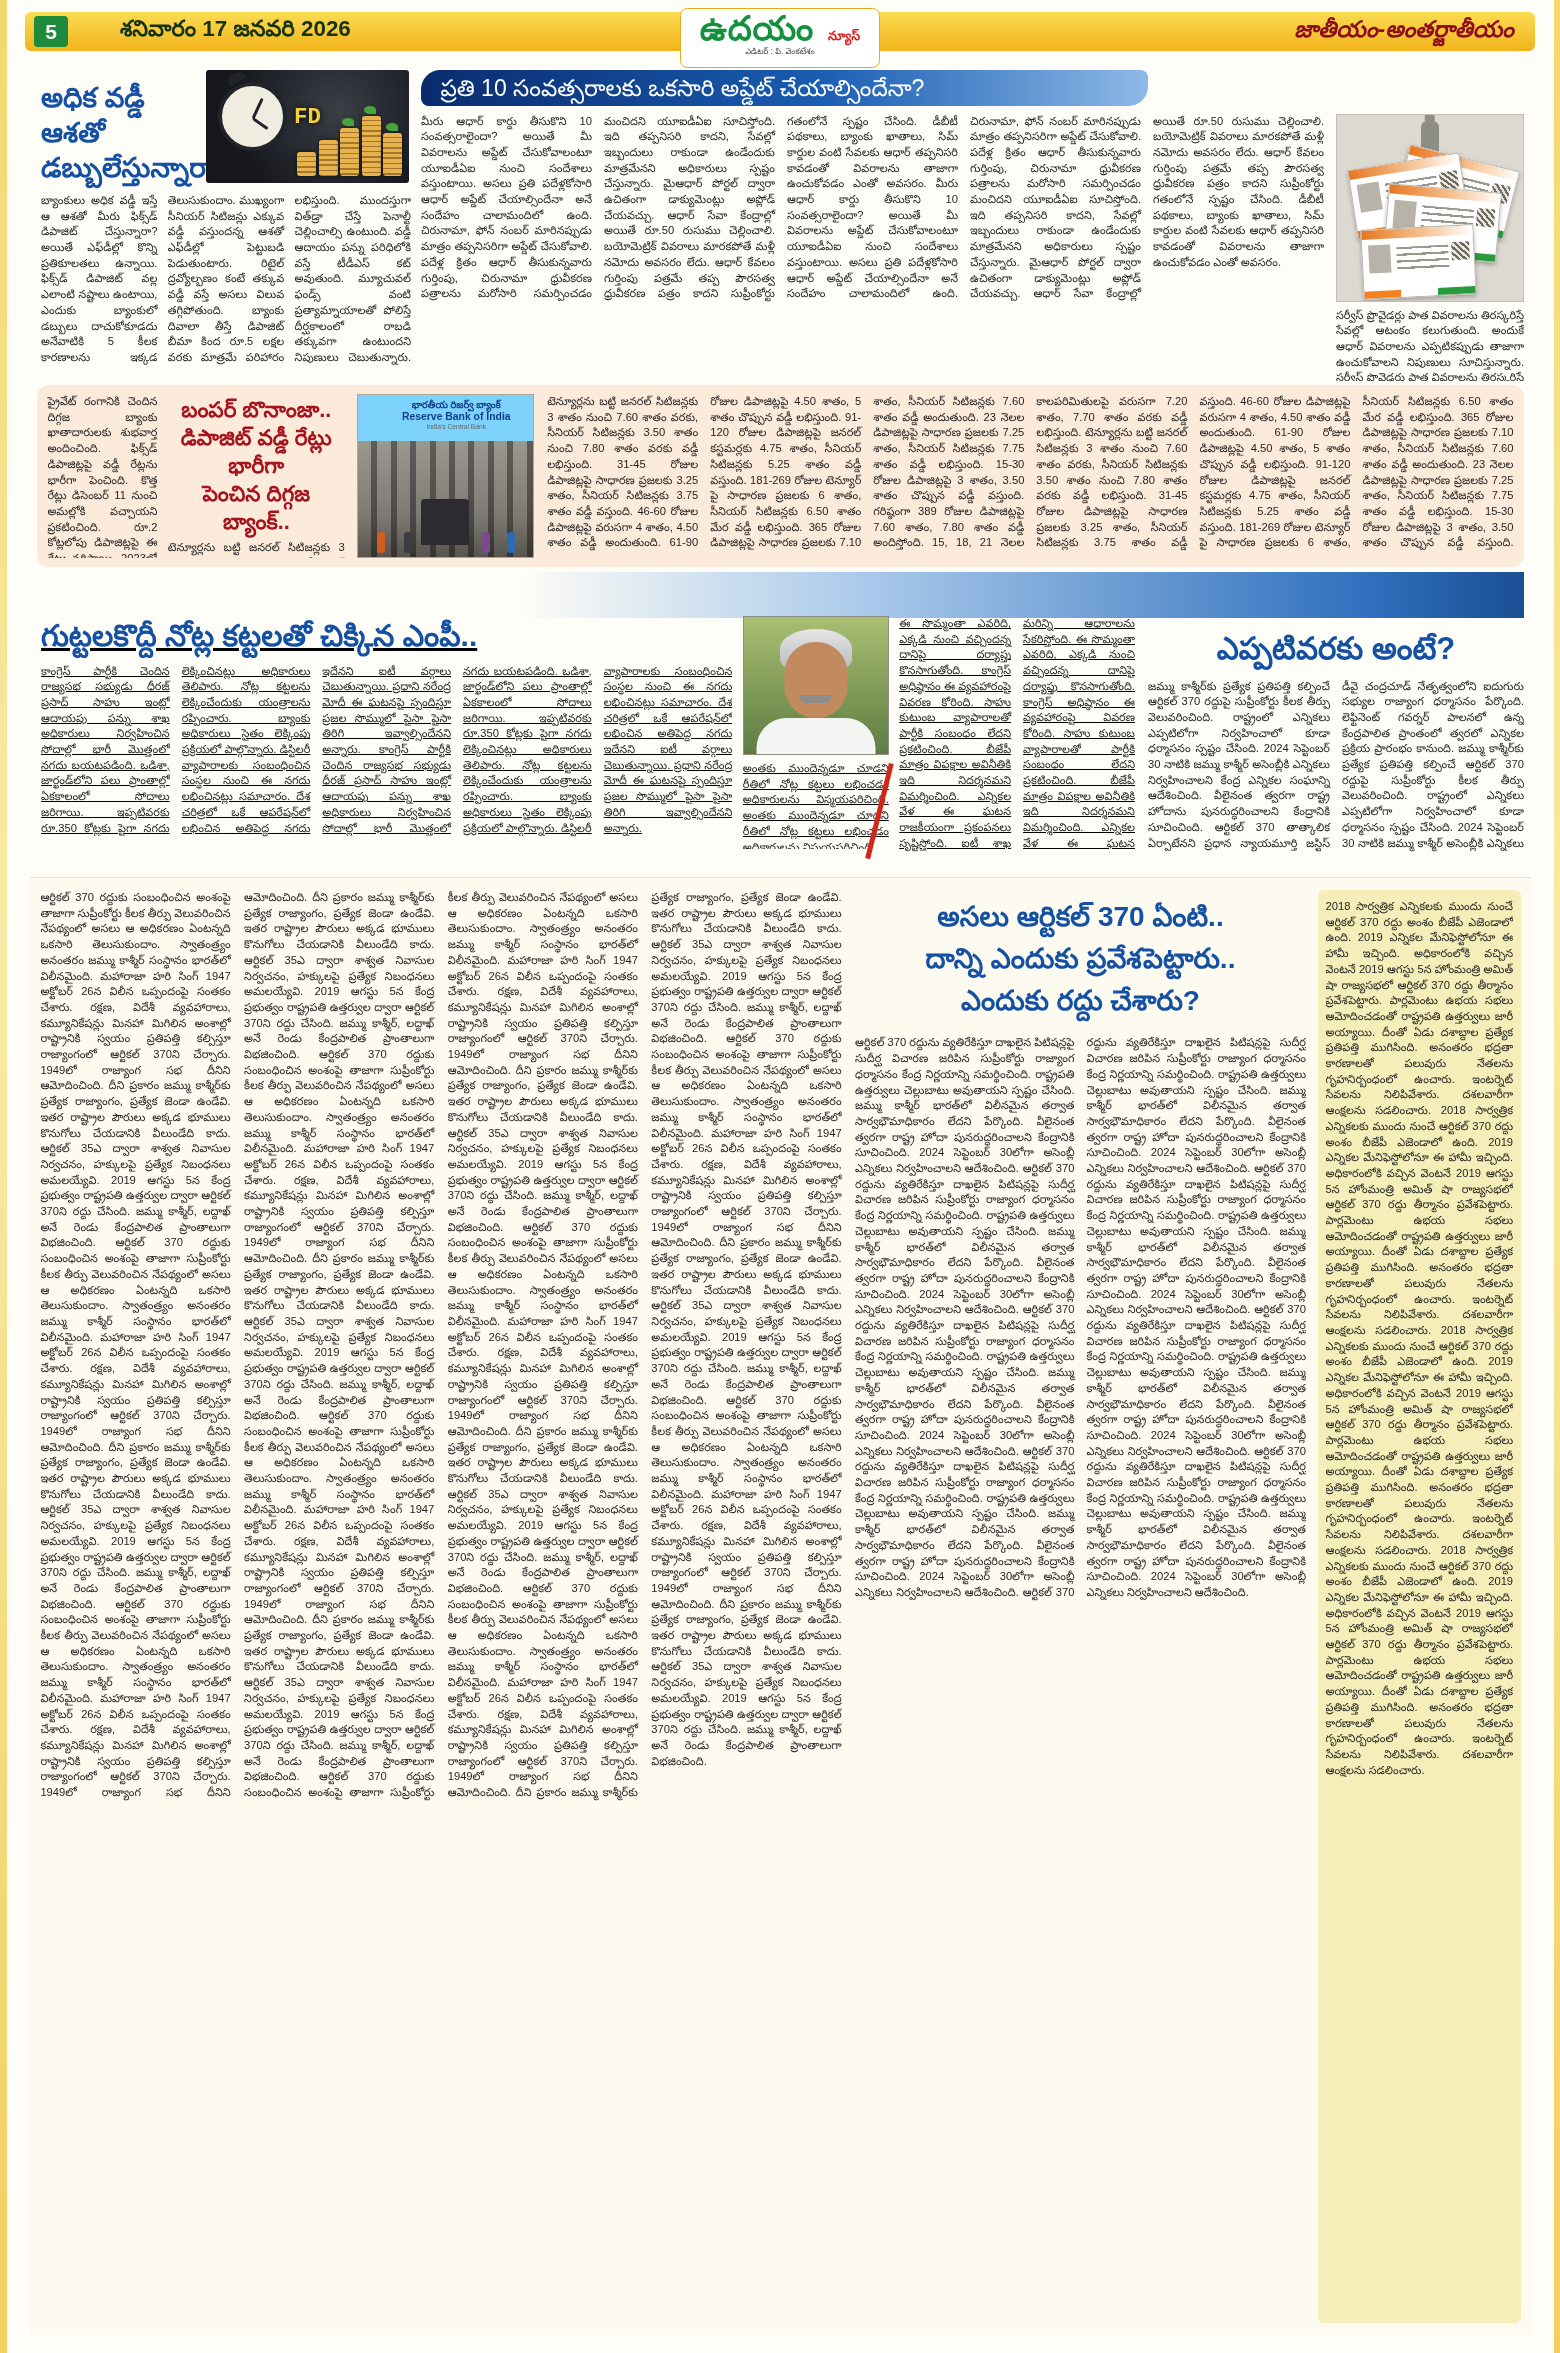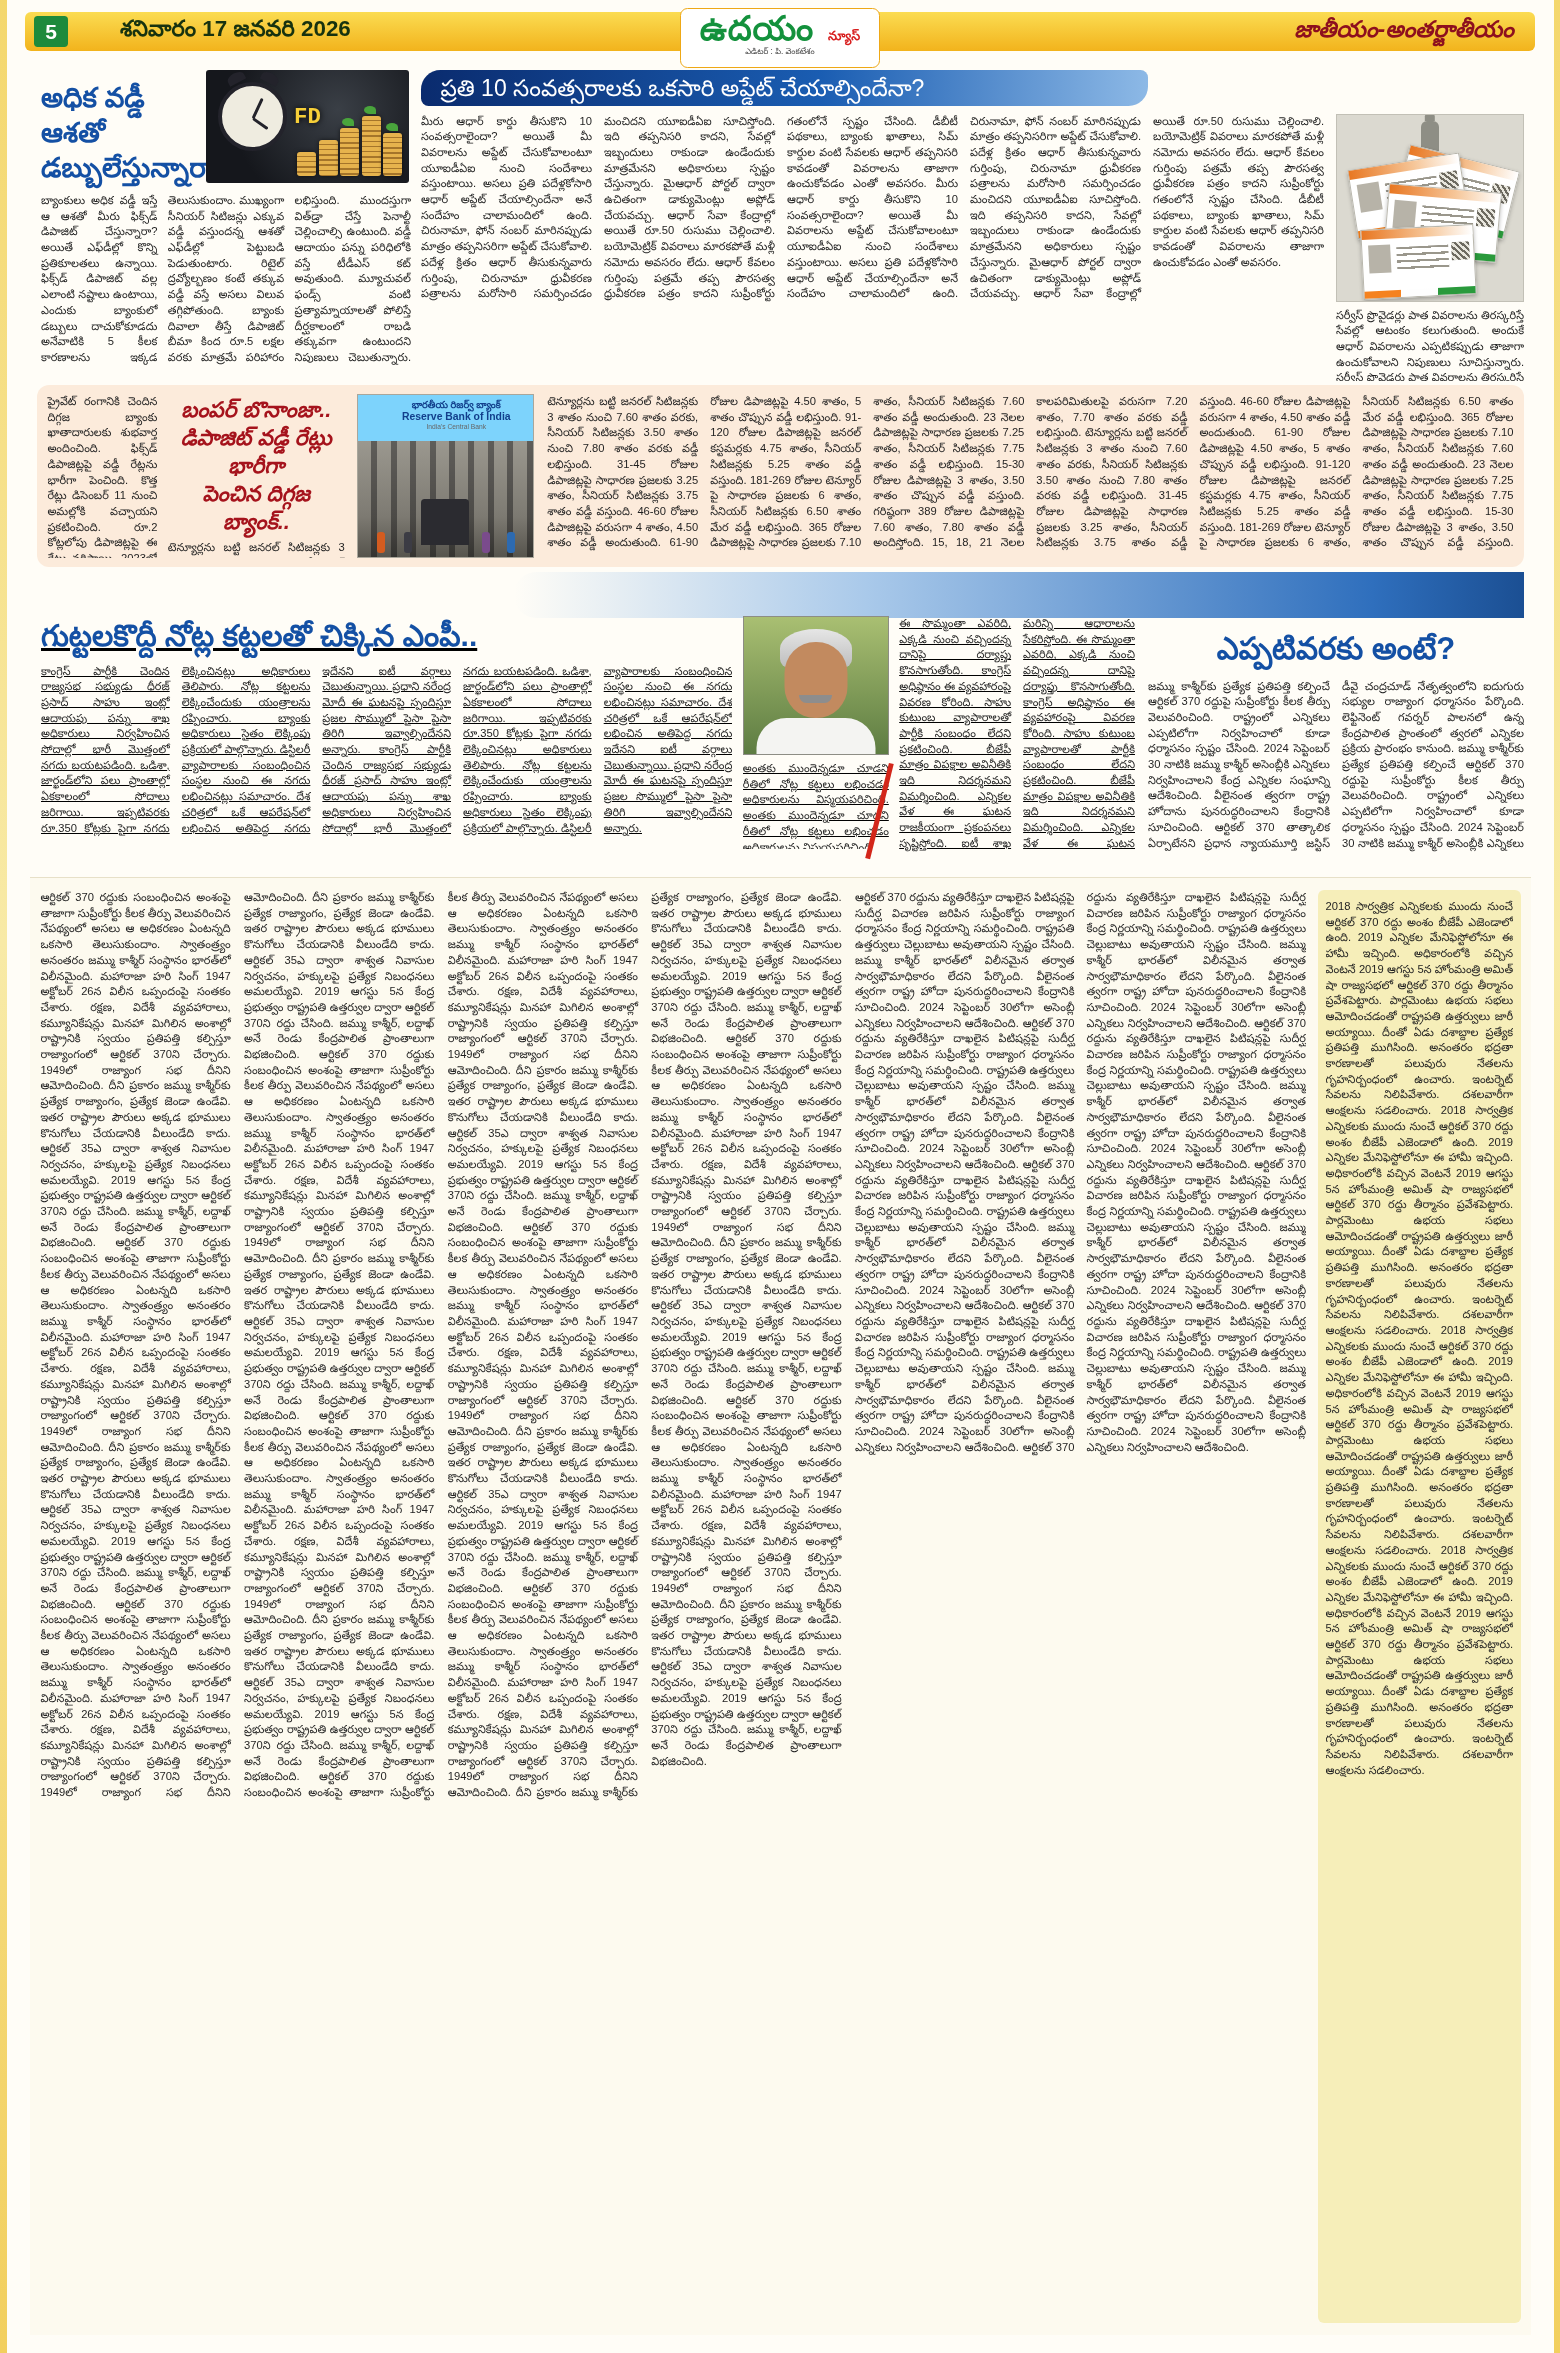--- a/index.html
+++ b/index.html
@@ -74,21 +74,21 @@
     background:repeating-linear-gradient(45deg,#6d6a60 0 2.2px,#e8e6dd 2.2px 4.5px); }
   .a1{left:15px; top:46px; transform:rotate(-9deg);} .a2{left:49px; top:73px; transform:rotate(5deg);}
   .a3{left:25px; top:112px; transform:rotate(-3deg);} .a4{left:63px; top:42px; transform:rotate(14deg);}
   .aadhaar-side { margin-top:6px; height:73px; }
 
   
   .bank { position:absolute; left:37px; top:385px; width:1487px; height:182px; background:#fcebdb;
     border-radius:12px; padding:9px 10.4px; display:flex; }
   .bank-colA { width:110px; height:164px; }
   .bank-colB { width:177px; margin-left:10.4px; display:flex; flex-direction:column; }
-  .bank-headline { font-size:21.6px; line-height:28px; font-weight:bold; color:#a5131c; text-align:center; padding-top:1.5px;font-style:italic; }
+  .bank-headline { font-size:21.6px; line-height:28px; font-weight:bold; color:#a5131c; text-align:center; padding-top:1.5px; }
   .bank-colB-text { margin-top:4.5px; flex:1; overflow:hidden; }
   .bank-img { width:177px; height:164px; margin-left:12px; position:relative; background:#b9b6ac; overflow:hidden; border:0.7px solid #a9a69b; }
   .rbi-sign { position:absolute; left:0; right:0; top:0; height:46px; background:#7dd3fc; text-align:center; padding-top:3.7px;padding-left:22px; }
   .rbi-t { color:#123f8c; font-size:9.7px; font-weight:bold; line-height:12px; }
   .rbi-e { color:#123f8c; font-size:10.4px; font-weight:bold; line-height:12.7px; }
   .rbi-s { color:#666; font-size:6.7px; line-height:8.2px; }
   .rbi-building { position:absolute; left:0; right:0; top:46px; bottom:0;
     background:linear-gradient(180deg,#9b988f,#7d7a72 65%,#56544d),
       repeating-linear-gradient(90deg,transparent 0 13.4px, rgba(35,35,42,.45) 13.4px 19.4px); background-blend-mode:multiply; }
   .rbi-door { position:absolute; left:50%; bottom:12px; transform:translateX(-50%); width:48px; height:46px;
@@ -263,20 +263,25 @@
   </section>
 
   <section class="until">
     <h2 class="until-headline blue-head">ఎప్పటివరకు అంటే?</h2>
     <div class="until-body bodytext c2">జమ్ము కాశ్మీర్‌కు ప్రత్యేక ప్రతిపత్తి కల్పించే ఆర్టికల్ 370 రద్దుపై సుప్రీంకోర్టు కీలక తీర్పు వెలువరించింది. రాష్ట్రంలో ఎన్నికలు ఎప్పటిలోగా నిర్వహించాలో కూడా ధర్మాసనం స్పష్టం చేసింది. 2024 సెప్టెంబర్ 30 నాటికి జమ్ము కాశ్మీర్ అసెంబ్లీకి ఎన్నికలు నిర్వహించాలని కేంద్ర ఎన్నికల సంఘాన్ని ఆదేశించింది. వీలైనంత త్వరగా రాష్ట్ర హోదాను పునరుద్ధరించాలని కేంద్రానికి సూచించింది. ఆర్టికల్ 370 తాత్కాలిక ఏర్పాటేనని ప్రధాన న్యాయమూర్తి జస్టిస్ డీవై చంద్రచూడ్ నేతృత్వంలోని ఐదుగురు సభ్యుల రాజ్యాంగ ధర్మాసనం పేర్కొంది. లెఫ్టినెంట్ గవర్నర్ పాలనలో ఉన్న కేంద్రపాలిత ప్రాంతంలో త్వరలో ఎన్నికల ప్రక్రియ ప్రారంభం కానుంది. జమ్ము కాశ్మీర్‌కు ప్రత్యేక ప్రతిపత్తి కల్పించే ఆర్టికల్ 370 రద్దుపై సుప్రీంకోర్టు కీలక తీర్పు వెలువరించింది. రాష్ట్రంలో ఎన్నికలు ఎప్పటిలోగా నిర్వహించాలో కూడా ధర్మాసనం స్పష్టం చేసింది. 2024 సెప్టెంబర్ 30 నాటికి జమ్ము కాశ్మీర్ అసెంబ్లీకి ఎన్నికలు నిర్వహించాలని కేంద్ర ఎన్నికల సంఘాన్ని ఆదేశించింది. వీలైనంత త్వరగా రాష్ట్ర హోదాను పునరుద్ధరించాలని కేంద్రానికి సూచించింది. ఆర్టికల్ 370 తాత్కాలిక ఏర్పాటేనని ప్రధాన న్యాయమూర్తి జస్టిస్ డీవై చంద్రచూడ్ నేతృత్వంలోని ఐదుగురు సభ్యుల రాజ్యాంగ ధర్మాసనం పేర్కొంది. లెఫ్టినెంట్ గవర్నర్ పాలనలో ఉన్న కేంద్రపాలిత ప్రాంతంలో త్వరలో ఎన్నికల ప్రక్రియ ప్రారంభం కానుంది.</div>
   </section>
 
   <section class="a370">
     <div class="a370-left bodytext c4">ఆర్టికల్ 370 రద్దుకు సంబంధించిన అంశంపై తాజాగా సుప్రీంకోర్టు కీలక తీర్పు వెలువరించిన నేపథ్యంలో అసలు ఆ అధికరణం ఏంటన్నది ఒకసారి తెలుసుకుందాం. స్వాతంత్ర్యం అనంతరం జమ్ము కాశ్మీర్ సంస్థానం భారత్‌లో విలీనమైంది. మహారాజా హరి సింగ్ 1947 అక్టోబర్ 26న విలీన ఒప్పందంపై సంతకం చేశారు. రక్షణ, విదేశీ వ్యవహారాలు, కమ్యూనికేషన్లు మినహా మిగిలిన అంశాల్లో రాష్ట్రానికి స్వయం ప్రతిపత్తి కల్పిస్తూ రాజ్యాంగంలో ఆర్టికల్ 370ని చేర్చారు. 1949లో రాజ్యాంగ సభ దీనిని ఆమోదించింది. దీని ప్రకారం జమ్ము కాశ్మీర్‌కు ప్రత్యేక రాజ్యాంగం, ప్రత్యేక జెండా ఉండేవి. ఇతర రాష్ట్రాల పౌరులు అక్కడ భూములు కొనుగోలు చేయడానికి వీలుండేది కాదు. ఆర్టికల్ 35ఎ ద్వారా శాశ్వత నివాసుల నిర్వచనం, హక్కులపై ప్రత్యేక నిబంధనలు అమలయ్యేవి. 2019 ఆగస్టు 5న కేంద్ర ప్రభుత్వం రాష్ట్రపతి ఉత్తర్వుల ద్వారా ఆర్టికల్ 370ని రద్దు చేసింది. జమ్ము కాశ్మీర్, లద్దాఖ్ అనే రెండు కేంద్రపాలిత ప్రాంతాలుగా విభజించింది. ఆర్టికల్ 370 రద్దుకు సంబంధించిన అంశంపై తాజాగా సుప్రీంకోర్టు కీలక తీర్పు వెలువరించిన నేపథ్యంలో అసలు ఆ అధికరణం ఏంటన్నది ఒకసారి తెలుసుకుందాం. స్వాతంత్ర్యం అనంతరం జమ్ము కాశ్మీర్ సంస్థానం భారత్‌లో విలీనమైంది. మహారాజా హరి సింగ్ 1947 అక్టోబర్ 26న విలీన ఒప్పందంపై సంతకం చేశారు. రక్షణ, విదేశీ వ్యవహారాలు, కమ్యూనికేషన్లు మినహా మిగిలిన అంశాల్లో రాష్ట్రానికి స్వయం ప్రతిపత్తి కల్పిస్తూ రాజ్యాంగంలో ఆర్టికల్ 370ని చేర్చారు. 1949లో రాజ్యాంగ సభ దీనిని ఆమోదించింది. దీని ప్రకారం జమ్ము కాశ్మీర్‌కు ప్రత్యేక రాజ్యాంగం, ప్రత్యేక జెండా ఉండేవి. ఇతర రాష్ట్రాల పౌరులు అక్కడ భూములు కొనుగోలు చేయడానికి వీలుండేది కాదు. ఆర్టికల్ 35ఎ ద్వారా శాశ్వత నివాసుల నిర్వచనం, హక్కులపై ప్రత్యేక నిబంధనలు అమలయ్యేవి. 2019 ఆగస్టు 5న కేంద్ర ప్రభుత్వం రాష్ట్రపతి ఉత్తర్వుల ద్వారా ఆర్టికల్ 370ని రద్దు చేసింది. జమ్ము కాశ్మీర్, లద్దాఖ్ అనే రెండు కేంద్రపాలిత ప్రాంతాలుగా విభజించింది. ఆర్టికల్ 370 రద్దుకు సంబంధించిన అంశంపై తాజాగా సుప్రీంకోర్టు కీలక తీర్పు వెలువరించిన నేపథ్యంలో అసలు ఆ అధికరణం ఏంటన్నది ఒకసారి తెలుసుకుందాం. స్వాతంత్ర్యం అనంతరం జమ్ము కాశ్మీర్ సంస్థానం భారత్‌లో విలీనమైంది. మహారాజా హరి సింగ్ 1947 అక్టోబర్ 26న విలీన ఒప్పందంపై సంతకం చేశారు. రక్షణ, విదేశీ వ్యవహారాలు, కమ్యూనికేషన్లు మినహా మిగిలిన అంశాల్లో రాష్ట్రానికి స్వయం ప్రతిపత్తి కల్పిస్తూ రాజ్యాంగంలో ఆర్టికల్ 370ని చేర్చారు. 1949లో రాజ్యాంగ సభ దీనిని ఆమోదించింది. దీని ప్రకారం జమ్ము కాశ్మీర్‌కు ప్రత్యేక రాజ్యాంగం, ప్రత్యేక జెండా ఉండేవి. ఇతర రాష్ట్రాల పౌరులు అక్కడ భూములు కొనుగోలు చేయడానికి వీలుండేది కాదు. ఆర్టికల్ 35ఎ ద్వారా శాశ్వత నివాసుల నిర్వచనం, హక్కులపై ప్రత్యేక నిబంధనలు అమలయ్యేవి. 2019 ఆగస్టు 5న కేంద్ర ప్రభుత్వం రాష్ట్రపతి ఉత్తర్వుల ద్వారా ఆర్టికల్ 370ని రద్దు చేసింది. జమ్ము కాశ్మీర్, లద్దాఖ్ అనే రెండు కేంద్రపాలిత ప్రాంతాలుగా విభజించింది. ఆర్టికల్ 370 రద్దుకు సంబంధించిన అంశంపై తాజాగా సుప్రీంకోర్టు కీలక తీర్పు వెలువరించిన నేపథ్యంలో అసలు ఆ అధికరణం ఏంటన్నది ఒకసారి తెలుసుకుందాం. స్వాతంత్ర్యం అనంతరం జమ్ము కాశ్మీర్ సంస్థానం భారత్‌లో విలీనమైంది. మహారాజా హరి సింగ్ 1947 అక్టోబర్ 26న విలీన ఒప్పందంపై సంతకం చేశారు. రక్షణ, విదేశీ వ్యవహారాలు, కమ్యూనికేషన్లు మినహా మిగిలిన అంశాల్లో రాష్ట్రానికి స్వయం ప్రతిపత్తి కల్పిస్తూ రాజ్యాంగంలో ఆర్టికల్ 370ని చేర్చారు. 1949లో రాజ్యాంగ సభ దీనిని ఆమోదించింది. దీని ప్రకారం జమ్ము కాశ్మీర్‌కు ప్రత్యేక రాజ్యాంగం, ప్రత్యేక జెండా ఉండేవి. ఇతర రాష్ట్రాల పౌరులు అక్కడ భూములు కొనుగోలు చేయడానికి వీలుండేది కాదు. ఆర్టికల్ 35ఎ ద్వారా శాశ్వత నివాసుల నిర్వచనం, హక్కులపై ప్రత్యేక నిబంధనలు అమలయ్యేవి. 2019 ఆగస్టు 5న కేంద్ర ప్రభుత్వం రాష్ట్రపతి ఉత్తర్వుల ద్వారా ఆర్టికల్ 370ని రద్దు చేసింది. జమ్ము కాశ్మీర్, లద్దాఖ్ అనే రెండు కేంద్రపాలిత ప్రాంతాలుగా విభజించింది. ఆర్టికల్ 370 రద్దుకు సంబంధించిన అంశంపై తాజాగా సుప్రీంకోర్టు కీలక తీర్పు వెలువరించిన నేపథ్యంలో అసలు ఆ అధికరణం ఏంటన్నది ఒకసారి తెలుసుకుందాం. స్వాతంత్ర్యం అనంతరం జమ్ము కాశ్మీర్ సంస్థానం భారత్‌లో విలీనమైంది. మహారాజా హరి సింగ్ 1947 అక్టోబర్ 26న విలీన ఒప్పందంపై సంతకం చేశారు. రక్షణ, విదేశీ వ్యవహారాలు, కమ్యూనికేషన్లు మినహా మిగిలిన అంశాల్లో రాష్ట్రానికి స్వయం ప్రతిపత్తి కల్పిస్తూ రాజ్యాంగంలో ఆర్టికల్ 370ని చేర్చారు. 1949లో రాజ్యాంగ సభ దీనిని ఆమోదించింది. దీని ప్రకారం జమ్ము కాశ్మీర్‌కు ప్రత్యేక రాజ్యాంగం, ప్రత్యేక జెండా ఉండేవి. ఇతర రాష్ట్రాల పౌరులు అక్కడ భూములు కొనుగోలు చేయడానికి వీలుండేది కాదు. ఆర్టికల్ 35ఎ ద్వారా శాశ్వత నివాసుల నిర్వచనం, హక్కులపై ప్రత్యేక నిబంధనలు అమలయ్యేవి. 2019 ఆగస్టు 5న కేంద్ర ప్రభుత్వం రాష్ట్రపతి ఉత్తర్వుల ద్వారా ఆర్టికల్ 370ని రద్దు చేసింది. జమ్ము కాశ్మీర్, లద్దాఖ్ అనే రెండు కేంద్రపాలిత ప్రాంతాలుగా విభజించింది. ఆర్టికల్ 370 రద్దుకు సంబంధించిన అంశంపై తాజాగా సుప్రీంకోర్టు కీలక తీర్పు వెలువరించిన నేపథ్యంలో అసలు ఆ అధికరణం ఏంటన్నది ఒకసారి తెలుసుకుందాం. స్వాతంత్ర్యం అనంతరం జమ్ము కాశ్మీర్ సంస్థానం భారత్‌లో విలీనమైంది. మహారాజా హరి సింగ్ 1947 అక్టోబర్ 26న విలీన ఒప్పందంపై సంతకం చేశారు. రక్షణ, విదేశీ వ్యవహారాలు, కమ్యూనికేషన్లు మినహా మిగిలిన అంశాల్లో రాష్ట్రానికి స్వయం ప్రతిపత్తి కల్పిస్తూ రాజ్యాంగంలో ఆర్టికల్ 370ని చేర్చారు. 1949లో రాజ్యాంగ సభ దీనిని ఆమోదించింది. దీని ప్రకారం జమ్ము కాశ్మీర్‌కు ప్రత్యేక రాజ్యాంగం, ప్రత్యేక జెండా ఉండేవి. ఇతర రాష్ట్రాల పౌరులు అక్కడ భూములు కొనుగోలు చేయడానికి వీలుండేది కాదు. ఆర్టికల్ 35ఎ ద్వారా శాశ్వత నివాసుల నిర్వచనం, హక్కులపై ప్రత్యేక నిబంధనలు అమలయ్యేవి. 2019 ఆగస్టు 5న కేంద్ర ప్రభుత్వం రాష్ట్రపతి ఉత్తర్వుల ద్వారా ఆర్టికల్ 370ని రద్దు చేసింది. జమ్ము కాశ్మీర్, లద్దాఖ్ అనే రెండు కేంద్రపాలిత ప్రాంతాలుగా విభజించింది. ఆర్టికల్ 370 రద్దుకు సంబంధించిన అంశంపై తాజాగా సుప్రీంకోర్టు కీలక తీర్పు వెలువరించిన నేపథ్యంలో అసలు ఆ అధికరణం ఏంటన్నది ఒకసారి తెలుసుకుందాం. స్వాతంత్ర్యం అనంతరం జమ్ము కాశ్మీర్ సంస్థానం భారత్‌లో విలీనమైంది. మహారాజా హరి సింగ్ 1947 అక్టోబర్ 26న విలీన ఒప్పందంపై సంతకం చేశారు. రక్షణ, విదేశీ వ్యవహారాలు, కమ్యూనికేషన్లు మినహా మిగిలిన అంశాల్లో రాష్ట్రానికి స్వయం ప్రతిపత్తి కల్పిస్తూ రాజ్యాంగంలో ఆర్టికల్ 370ని చేర్చారు. 1949లో రాజ్యాంగ సభ దీనిని ఆమోదించింది. దీని ప్రకారం జమ్ము కాశ్మీర్‌కు ప్రత్యేక రాజ్యాంగం, ప్రత్యేక జెండా ఉండేవి. ఇతర రాష్ట్రాల పౌరులు అక్కడ భూములు కొనుగోలు చేయడానికి వీలుండేది కాదు. ఆర్టికల్ 35ఎ ద్వారా శాశ్వత నివాసుల నిర్వచనం, హక్కులపై ప్రత్యేక నిబంధనలు అమలయ్యేవి. 2019 ఆగస్టు 5న కేంద్ర ప్రభుత్వం రాష్ట్రపతి ఉత్తర్వుల ద్వారా ఆర్టికల్ 370ని రద్దు చేసింది. జమ్ము కాశ్మీర్, లద్దాఖ్ అనే రెండు కేంద్రపాలిత ప్రాంతాలుగా విభజించింది. ఆర్టికల్ 370 రద్దుకు సంబంధించిన అంశంపై తాజాగా సుప్రీంకోర్టు కీలక తీర్పు వెలువరించిన నేపథ్యంలో అసలు ఆ అధికరణం ఏంటన్నది ఒకసారి తెలుసుకుందాం. స్వాతంత్ర్యం అనంతరం జమ్ము కాశ్మీర్ సంస్థానం భారత్‌లో విలీనమైంది. మహారాజా హరి సింగ్ 1947 అక్టోబర్ 26న విలీన ఒప్పందంపై సంతకం చేశారు. రక్షణ, విదేశీ వ్యవహారాలు, కమ్యూనికేషన్లు మినహా మిగిలిన అంశాల్లో రాష్ట్రానికి స్వయం ప్రతిపత్తి కల్పిస్తూ రాజ్యాంగంలో ఆర్టికల్ 370ని చేర్చారు. 1949లో రాజ్యాంగ సభ దీనిని ఆమోదించింది. దీని ప్రకారం జమ్ము కాశ్మీర్‌కు ప్రత్యేక రాజ్యాంగం, ప్రత్యేక జెండా ఉండేవి. ఇతర రాష్ట్రాల పౌరులు అక్కడ భూములు కొనుగోలు చేయడానికి వీలుండేది కాదు. ఆర్టికల్ 35ఎ ద్వారా శాశ్వత నివాసుల నిర్వచనం, హక్కులపై ప్రత్యేక నిబంధనలు అమలయ్యేవి. 2019 ఆగస్టు 5న కేంద్ర ప్రభుత్వం రాష్ట్రపతి ఉత్తర్వుల ద్వారా ఆర్టికల్ 370ని రద్దు చేసింది. జమ్ము కాశ్మీర్, లద్దాఖ్ అనే రెండు కేంద్రపాలిత ప్రాంతాలుగా విభజించింది. ఆర్టికల్ 370 రద్దుకు సంబంధించిన అంశంపై తాజాగా సుప్రీంకోర్టు కీలక తీర్పు వెలువరించిన నేపథ్యంలో అసలు ఆ అధికరణం ఏంటన్నది ఒకసారి తెలుసుకుందాం. స్వాతంత్ర్యం అనంతరం జమ్ము కాశ్మీర్ సంస్థానం భారత్‌లో విలీనమైంది. మహారాజా హరి సింగ్ 1947 అక్టోబర్ 26న విలీన ఒప్పందంపై సంతకం చేశారు. రక్షణ, విదేశీ వ్యవహారాలు, కమ్యూనికేషన్లు మినహా మిగిలిన అంశాల్లో రాష్ట్రానికి స్వయం ప్రతిపత్తి కల్పిస్తూ రాజ్యాంగంలో ఆర్టికల్ 370ని చేర్చారు. 1949లో రాజ్యాంగ సభ దీనిని ఆమోదించింది. దీని ప్రకారం జమ్ము కాశ్మీర్‌కు ప్రత్యేక రాజ్యాంగం, ప్రత్యేక జెండా ఉండేవి. ఇతర రాష్ట్రాల పౌరులు అక్కడ భూములు కొనుగోలు చేయడానికి వీలుండేది కాదు. ఆర్టికల్ 35ఎ ద్వారా శాశ్వత నివాసుల నిర్వచనం, హక్కులపై ప్రత్యేక నిబంధనలు అమలయ్యేవి. 2019 ఆగస్టు 5న కేంద్ర ప్రభుత్వం రాష్ట్రపతి ఉత్తర్వుల ద్వారా ఆర్టికల్ 370ని రద్దు చేసింది. జమ్ము కాశ్మీర్, లద్దాఖ్ అనే రెండు కేంద్రపాలిత ప్రాంతాలుగా విభజించింది. ఆర్టికల్ 370 రద్దుకు సంబంధించిన అంశంపై తాజాగా సుప్రీంకోర్టు కీలక తీర్పు వెలువరించిన నేపథ్యంలో అసలు ఆ అధికరణం ఏంటన్నది ఒకసారి తెలుసుకుందాం. స్వాతంత్ర్యం అనంతరం జమ్ము కాశ్మీర్ సంస్థానం భారత్‌లో విలీనమైంది. మహారాజా హరి సింగ్ 1947 అక్టోబర్ 26న విలీన ఒప్పందంపై సంతకం చేశారు. రక్షణ, విదేశీ వ్యవహారాలు, కమ్యూనికేషన్లు మినహా మిగిలిన అంశాల్లో రాష్ట్రానికి స్వయం ప్రతిపత్తి కల్పిస్తూ రాజ్యాంగంలో ఆర్టికల్ 370ని చేర్చారు. 1949లో రాజ్యాంగ సభ దీనిని ఆమోదించింది. దీని ప్రకారం జమ్ము కాశ్మీర్‌కు ప్రత్యేక రాజ్యాంగం, ప్రత్యేక జెండా ఉండేవి. ఇతర రాష్ట్రాల పౌరులు అక్కడ భూములు కొనుగోలు చేయడానికి వీలుండేది కాదు. ఆర్టికల్ 35ఎ ద్వారా శాశ్వత నివాసుల నిర్వచనం, హక్కులపై ప్రత్యేక నిబంధనలు అమలయ్యేవి. 2019 ఆగస్టు 5న కేంద్ర ప్రభుత్వం రాష్ట్రపతి ఉత్తర్వుల ద్వారా ఆర్టికల్ 370ని రద్దు చేసింది. జమ్ము కాశ్మీర్, లద్దాఖ్ అనే రెండు కేంద్రపాలిత ప్రాంతాలుగా విభజించింది.</div>
     <div class="a370-mid">
+      <h2 class="a370-headline blue-head">
+        <span>అసలు ఆర్టికల్ 370 ఏంటి..</span><br>
+        <span>దాన్ని ఎందుకు ప్రవేశపెట్టారు..</span><br>
+        <span>ఎందుకు రద్దు చేశారు?</span>
+      </h2>
       <div class="a370-midtext bodytext c2">ఆర్టికల్ 370 రద్దును వ్యతిరేకిస్తూ దాఖలైన పిటిషన్లపై సుదీర్ఘ విచారణ జరిపిన సుప్రీంకోర్టు రాజ్యాంగ ధర్మాసనం కేంద్ర నిర్ణయాన్ని సమర్థించింది. రాష్ట్రపతి ఉత్తర్వులు చెల్లుబాటు అవుతాయని స్పష్టం చేసింది. జమ్ము కాశ్మీర్ భారత్‌లో విలీనమైన తర్వాత సార్వభౌమాధికారం లేదని పేర్కొంది. వీలైనంత త్వరగా రాష్ట్ర హోదా పునరుద్ధరించాలని కేంద్రానికి సూచించింది. 2024 సెప్టెంబర్ 30లోగా అసెంబ్లీ ఎన్నికలు నిర్వహించాలని ఆదేశించింది. ఆర్టికల్ 370 రద్దును వ్యతిరేకిస్తూ దాఖలైన పిటిషన్లపై సుదీర్ఘ విచారణ జరిపిన సుప్రీంకోర్టు రాజ్యాంగ ధర్మాసనం కేంద్ర నిర్ణయాన్ని సమర్థించింది. రాష్ట్రపతి ఉత్తర్వులు చెల్లుబాటు అవుతాయని స్పష్టం చేసింది. జమ్ము కాశ్మీర్ భారత్‌లో విలీనమైన తర్వాత సార్వభౌమాధికారం లేదని పేర్కొంది. వీలైనంత త్వరగా రాష్ట్ర హోదా పునరుద్ధరించాలని కేంద్రానికి సూచించింది. 2024 సెప్టెంబర్ 30లోగా అసెంబ్లీ ఎన్నికలు నిర్వహించాలని ఆదేశించింది. ఆర్టికల్ 370 రద్దును వ్యతిరేకిస్తూ దాఖలైన పిటిషన్లపై సుదీర్ఘ విచారణ జరిపిన సుప్రీంకోర్టు రాజ్యాంగ ధర్మాసనం కేంద్ర నిర్ణయాన్ని సమర్థించింది. రాష్ట్రపతి ఉత్తర్వులు చెల్లుబాటు అవుతాయని స్పష్టం చేసింది. జమ్ము కాశ్మీర్ భారత్‌లో విలీనమైన తర్వాత సార్వభౌమాధికారం లేదని పేర్కొంది. వీలైనంత త్వరగా రాష్ట్ర హోదా పునరుద్ధరించాలని కేంద్రానికి సూచించింది. 2024 సెప్టెంబర్ 30లోగా అసెంబ్లీ ఎన్నికలు నిర్వహించాలని ఆదేశించింది. ఆర్టికల్ 370 రద్దును వ్యతిరేకిస్తూ దాఖలైన పిటిషన్లపై సుదీర్ఘ విచారణ జరిపిన సుప్రీంకోర్టు రాజ్యాంగ ధర్మాసనం కేంద్ర నిర్ణయాన్ని సమర్థించింది. రాష్ట్రపతి ఉత్తర్వులు చెల్లుబాటు అవుతాయని స్పష్టం చేసింది. జమ్ము కాశ్మీర్ భారత్‌లో విలీనమైన తర్వాత సార్వభౌమాధికారం లేదని పేర్కొంది. వీలైనంత త్వరగా రాష్ట్ర హోదా పునరుద్ధరించాలని కేంద్రానికి సూచించింది. 2024 సెప్టెంబర్ 30లోగా అసెంబ్లీ ఎన్నికలు నిర్వహించాలని ఆదేశించింది. ఆర్టికల్ 370 రద్దును వ్యతిరేకిస్తూ దాఖలైన పిటిషన్లపై సుదీర్ఘ విచారణ జరిపిన సుప్రీంకోర్టు రాజ్యాంగ ధర్మాసనం కేంద్ర నిర్ణయాన్ని సమర్థించింది. రాష్ట్రపతి ఉత్తర్వులు చెల్లుబాటు అవుతాయని స్పష్టం చేసింది. జమ్ము కాశ్మీర్ భారత్‌లో విలీనమైన తర్వాత సార్వభౌమాధికారం లేదని పేర్కొంది. వీలైనంత త్వరగా రాష్ట్ర హోదా పునరుద్ధరించాలని కేంద్రానికి సూచించింది. 2024 సెప్టెంబర్ 30లోగా అసెంబ్లీ ఎన్నికలు నిర్వహించాలని ఆదేశించింది. ఆర్టికల్ 370 రద్దును వ్యతిరేకిస్తూ దాఖలైన పిటిషన్లపై సుదీర్ఘ విచారణ జరిపిన సుప్రీంకోర్టు రాజ్యాంగ ధర్మాసనం కేంద్ర నిర్ణయాన్ని సమర్థించింది. రాష్ట్రపతి ఉత్తర్వులు చెల్లుబాటు అవుతాయని స్పష్టం చేసింది. జమ్ము కాశ్మీర్ భారత్‌లో విలీనమైన తర్వాత సార్వభౌమాధికారం లేదని పేర్కొంది. వీలైనంత త్వరగా రాష్ట్ర హోదా పునరుద్ధరించాలని కేంద్రానికి సూచించింది. 2024 సెప్టెంబర్ 30లోగా అసెంబ్లీ ఎన్నికలు నిర్వహించాలని ఆదేశించింది. ఆర్టికల్ 370 రద్దును వ్యతిరేకిస్తూ దాఖలైన పిటిషన్లపై సుదీర్ఘ విచారణ జరిపిన సుప్రీంకోర్టు రాజ్యాంగ ధర్మాసనం కేంద్ర నిర్ణయాన్ని సమర్థించింది. రాష్ట్రపతి ఉత్తర్వులు చెల్లుబాటు అవుతాయని స్పష్టం చేసింది. జమ్ము కాశ్మీర్ భారత్‌లో విలీనమైన తర్వాత సార్వభౌమాధికారం లేదని పేర్కొంది. వీలైనంత త్వరగా రాష్ట్ర హోదా పునరుద్ధరించాలని కేంద్రానికి సూచించింది. 2024 సెప్టెంబర్ 30లోగా అసెంబ్లీ ఎన్నికలు నిర్వహించాలని ఆదేశించింది. ఆర్టికల్ 370 రద్దును వ్యతిరేకిస్తూ దాఖలైన పిటిషన్లపై సుదీర్ఘ విచారణ జరిపిన సుప్రీంకోర్టు రాజ్యాంగ ధర్మాసనం కేంద్ర నిర్ణయాన్ని సమర్థించింది. రాష్ట్రపతి ఉత్తర్వులు చెల్లుబాటు అవుతాయని స్పష్టం చేసింది. జమ్ము కాశ్మీర్ భారత్‌లో విలీనమైన తర్వాత సార్వభౌమాధికారం లేదని పేర్కొంది. వీలైనంత త్వరగా రాష్ట్ర హోదా పునరుద్ధరించాలని కేంద్రానికి సూచించింది. 2024 సెప్టెంబర్ 30లోగా అసెంబ్లీ ఎన్నికలు నిర్వహించాలని ఆదేశించింది.</div>
     </div>
     <div class="a370-right">
       <div class="a370-righttext bodytext">2018 సార్వత్రిక ఎన్నికలకు ముందు నుంచే ఆర్టికల్ 370 రద్దు అంశం బీజేపీ ఎజెండాలో ఉంది. 2019 ఎన్నికల మేనిఫెస్టోలోనూ ఈ హామీ ఇచ్చింది. అధికారంలోకి వచ్చిన వెంటనే 2019 ఆగస్టు 5న హోంమంత్రి అమిత్ షా రాజ్యసభలో ఆర్టికల్ 370 రద్దు తీర్మానం ప్రవేశపెట్టారు. పార్లమెంటు ఉభయ సభలు ఆమోదించడంతో రాష్ట్రపతి ఉత్తర్వులు జారీ అయ్యాయి. దీంతో ఏడు దశాబ్దాల ప్రత్యేక ప్రతిపత్తి ముగిసింది. అనంతరం భద్రతా కారణాలతో పలువురు నేతలను గృహనిర్బంధంలో ఉంచారు. ఇంటర్నెట్ సేవలను నిలిపివేశారు. దశలవారీగా ఆంక్షలను సడలించారు. 2018 సార్వత్రిక ఎన్నికలకు ముందు నుంచే ఆర్టికల్ 370 రద్దు అంశం బీజేపీ ఎజెండాలో ఉంది. 2019 ఎన్నికల మేనిఫెస్టోలోనూ ఈ హామీ ఇచ్చింది. అధికారంలోకి వచ్చిన వెంటనే 2019 ఆగస్టు 5న హోంమంత్రి అమిత్ షా రాజ్యసభలో ఆర్టికల్ 370 రద్దు తీర్మానం ప్రవేశపెట్టారు. పార్లమెంటు ఉభయ సభలు ఆమోదించడంతో రాష్ట్రపతి ఉత్తర్వులు జారీ అయ్యాయి. దీంతో ఏడు దశాబ్దాల ప్రత్యేక ప్రతిపత్తి ముగిసింది. అనంతరం భద్రతా కారణాలతో పలువురు నేతలను గృహనిర్బంధంలో ఉంచారు. ఇంటర్నెట్ సేవలను నిలిపివేశారు. దశలవారీగా ఆంక్షలను సడలించారు. 2018 సార్వత్రిక ఎన్నికలకు ముందు నుంచే ఆర్టికల్ 370 రద్దు అంశం బీజేపీ ఎజెండాలో ఉంది. 2019 ఎన్నికల మేనిఫెస్టోలోనూ ఈ హామీ ఇచ్చింది. అధికారంలోకి వచ్చిన వెంటనే 2019 ఆగస్టు 5న హోంమంత్రి అమిత్ షా రాజ్యసభలో ఆర్టికల్ 370 రద్దు తీర్మానం ప్రవేశపెట్టారు. పార్లమెంటు ఉభయ సభలు ఆమోదించడంతో రాష్ట్రపతి ఉత్తర్వులు జారీ అయ్యాయి. దీంతో ఏడు దశాబ్దాల ప్రత్యేక ప్రతిపత్తి ముగిసింది. అనంతరం భద్రతా కారణాలతో పలువురు నేతలను గృహనిర్బంధంలో ఉంచారు. ఇంటర్నెట్ సేవలను నిలిపివేశారు. దశలవారీగా ఆంక్షలను సడలించారు. 2018 సార్వత్రిక ఎన్నికలకు ముందు నుంచే ఆర్టికల్ 370 రద్దు అంశం బీజేపీ ఎజెండాలో ఉంది. 2019 ఎన్నికల మేనిఫెస్టోలోనూ ఈ హామీ ఇచ్చింది. అధికారంలోకి వచ్చిన వెంటనే 2019 ఆగస్టు 5న హోంమంత్రి అమిత్ షా రాజ్యసభలో ఆర్టికల్ 370 రద్దు తీర్మానం ప్రవేశపెట్టారు. పార్లమెంటు ఉభయ సభలు ఆమోదించడంతో రాష్ట్రపతి ఉత్తర్వులు జారీ అయ్యాయి. దీంతో ఏడు దశాబ్దాల ప్రత్యేక ప్రతిపత్తి ముగిసింది. అనంతరం భద్రతా కారణాలతో పలువురు నేతలను గృహనిర్బంధంలో ఉంచారు. ఇంటర్నెట్ సేవలను నిలిపివేశారు. దశలవారీగా ఆంక్షలను సడలించారు.</div>
     </div>
   </section>
 </div>
 
 
 </body></html>

